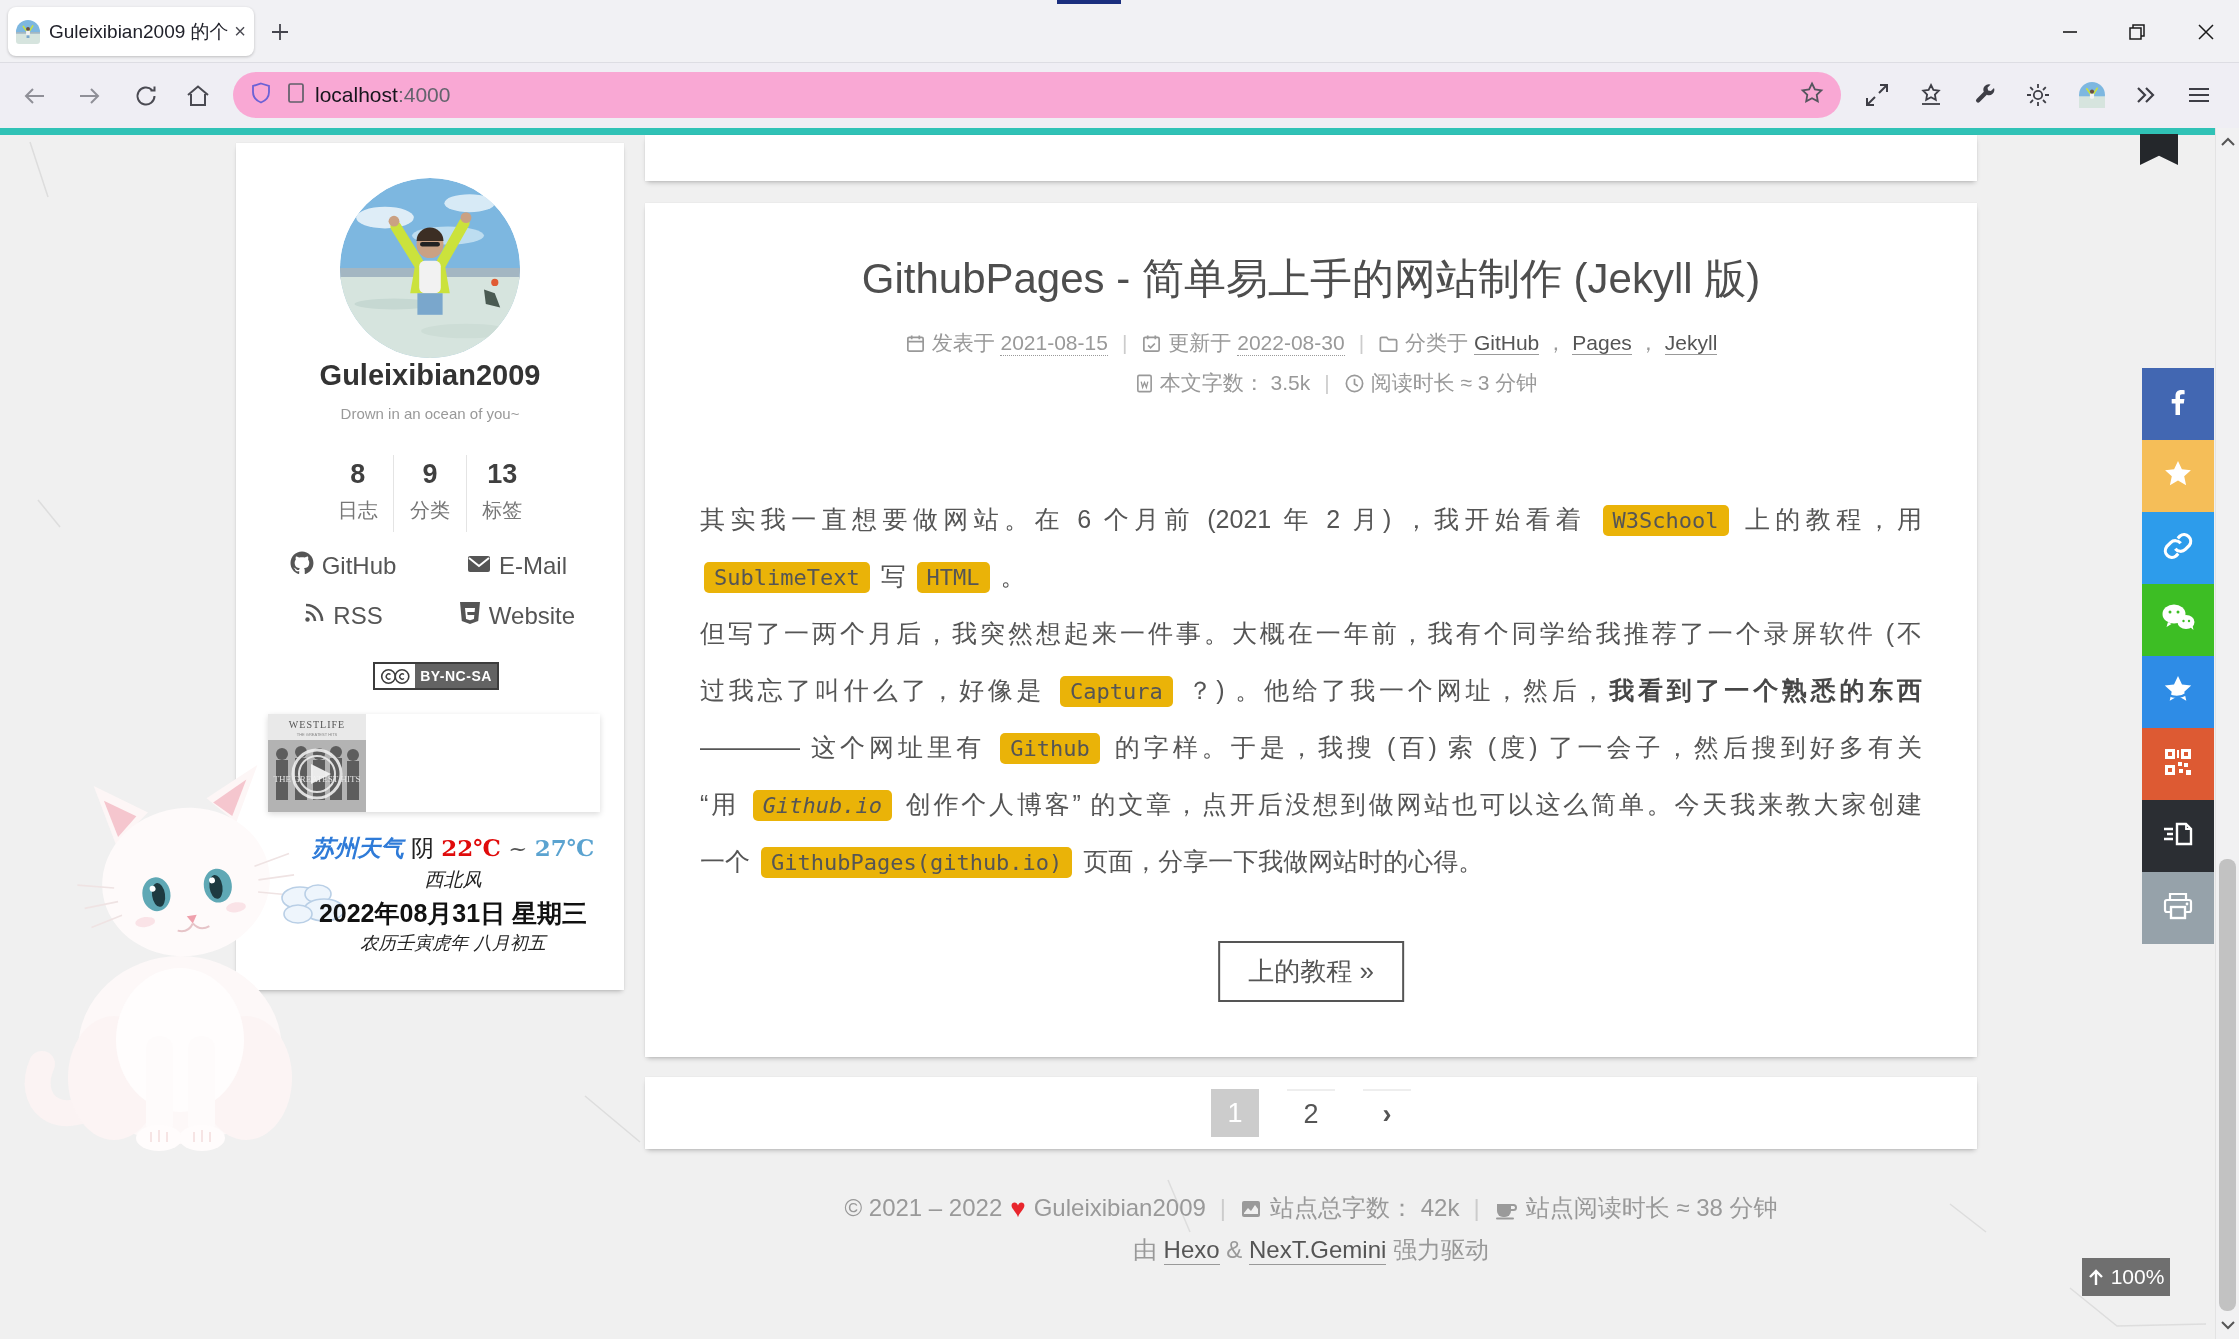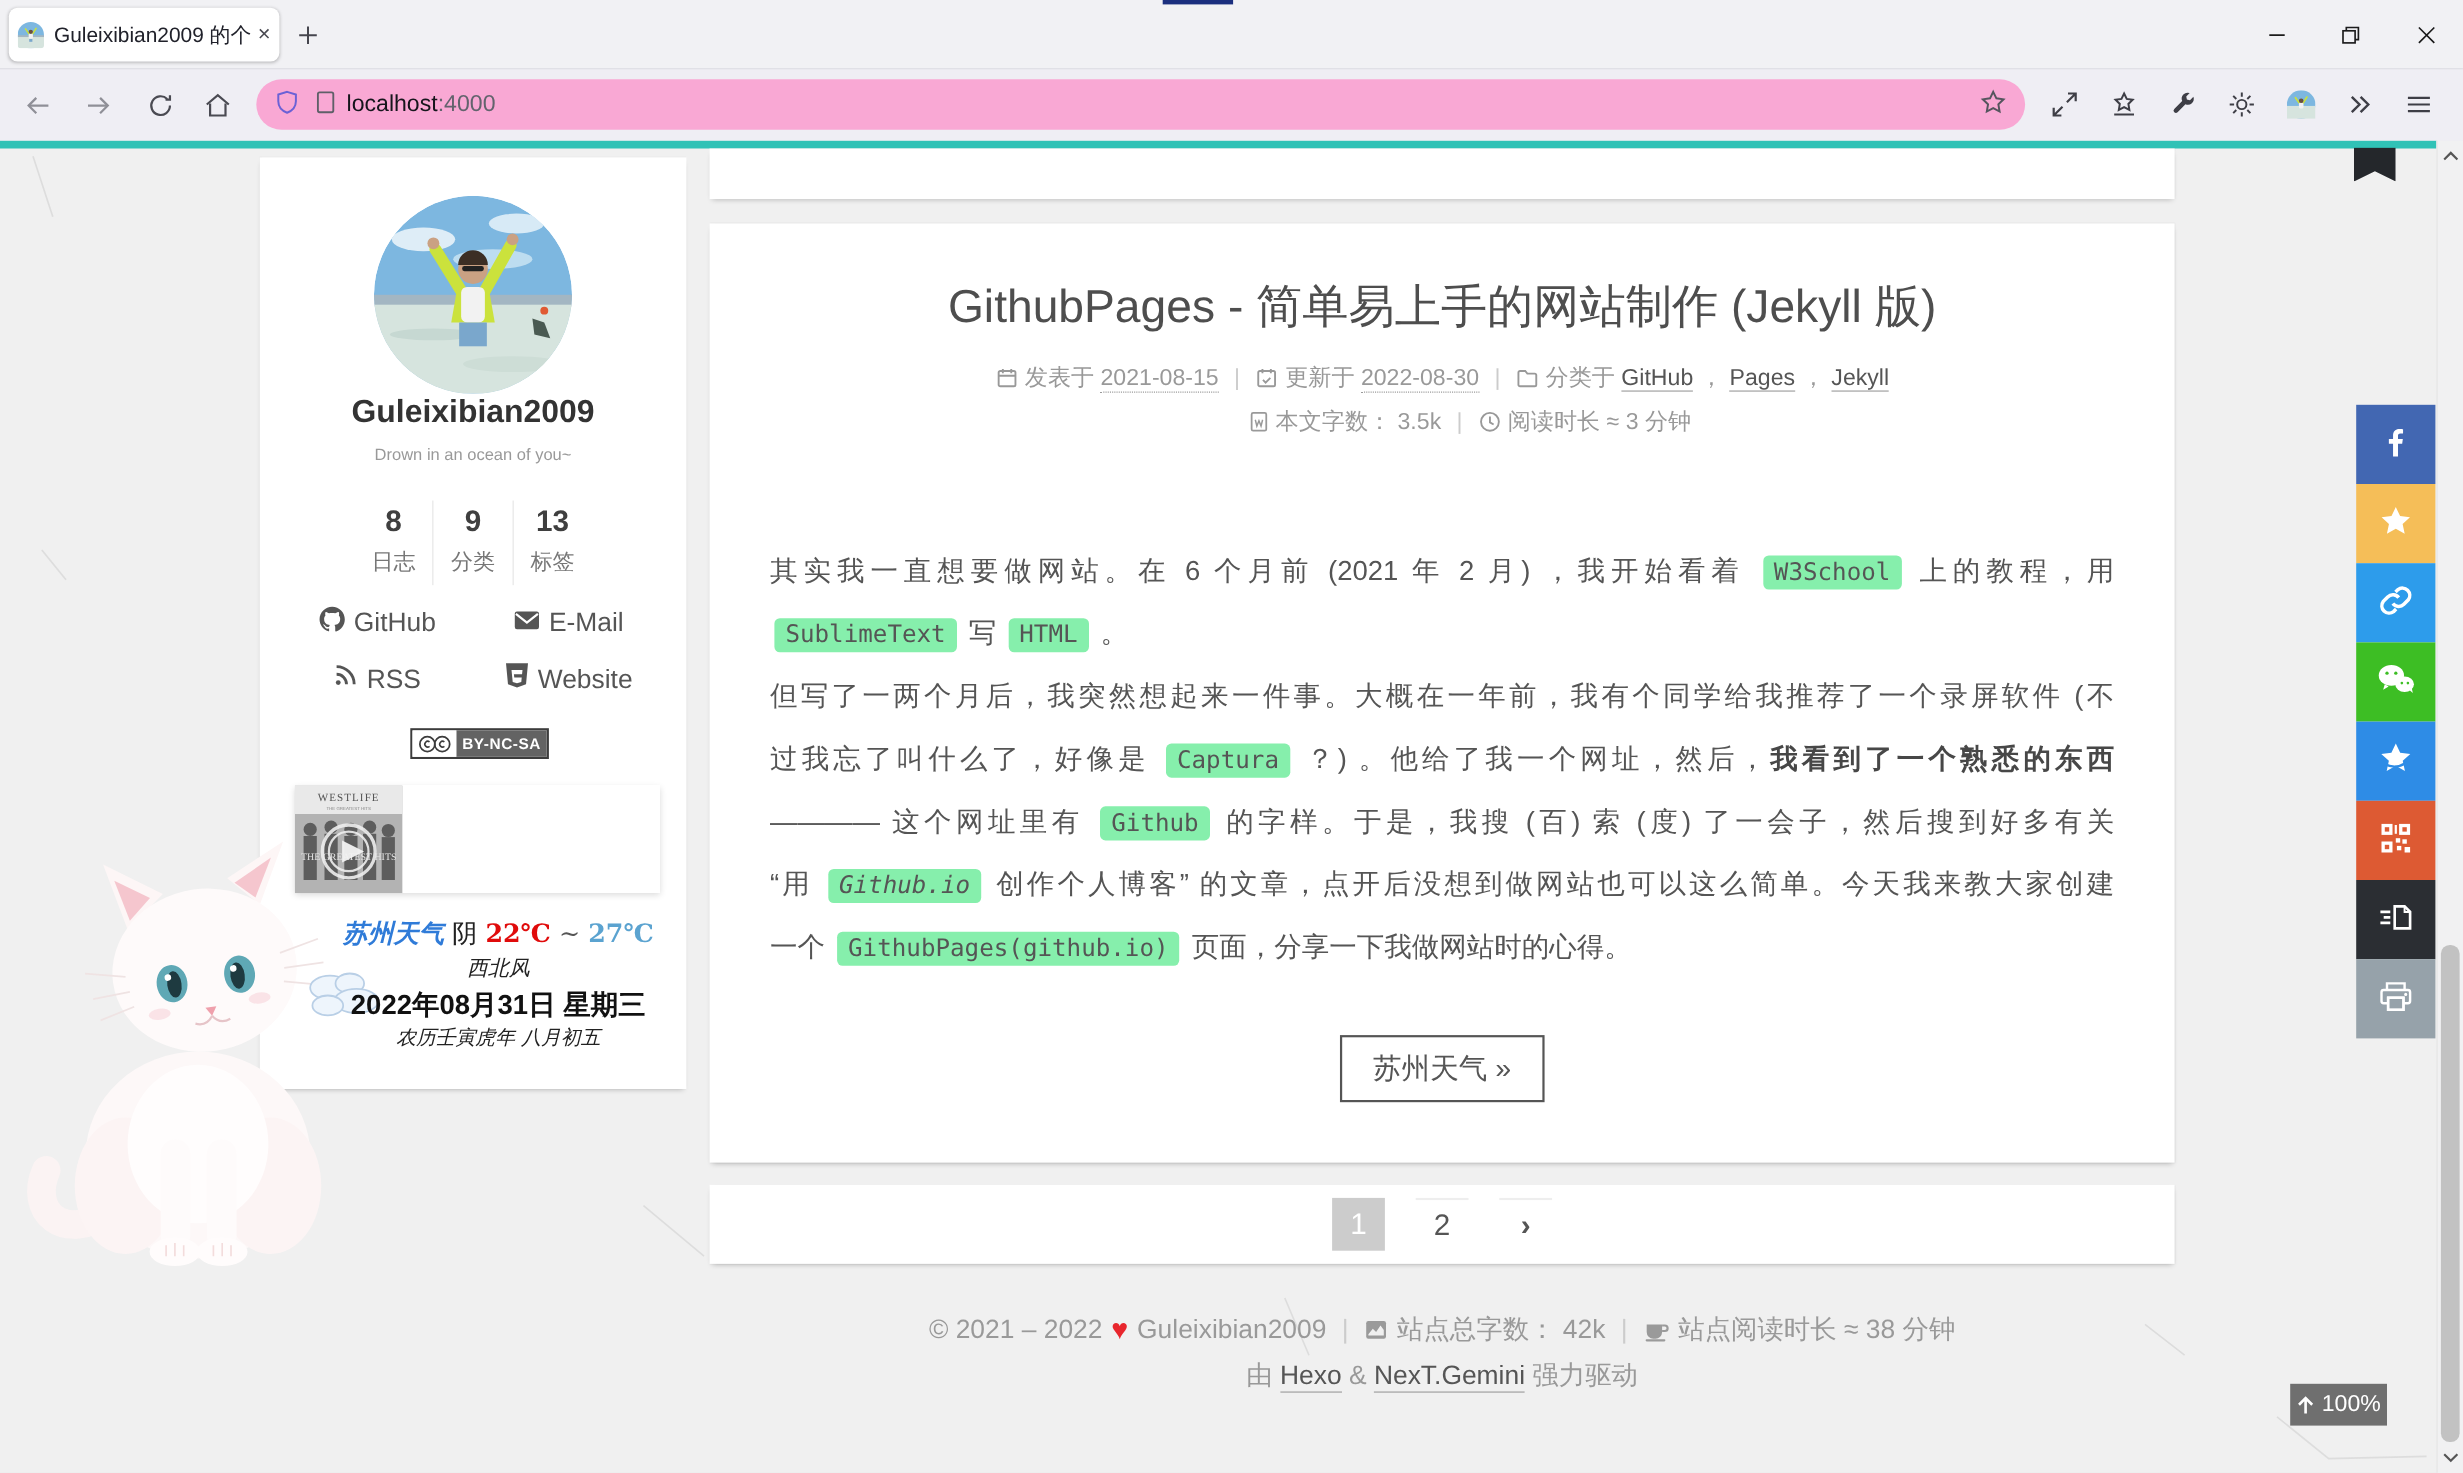--- a/index.html
+++ b/index.html
@@ -76,21 +76,21 @@
   .meta1{top:126px;}
   .meta2{top:166px;padding-left:25px;}
   .meta .sep{color:#ccc;padding:0 14px;}
   .meta .dotted{border-bottom:1px dotted #9a9a9a;padding-bottom:1px;}
   .meta a.cat{color:#555;text-decoration:none;border-bottom:1px solid #999;}
   .meta .comma{color:#999;padding:0 6px;}
   .micon{vertical-align:-4px;margin-right:6px;}
   .postbody{position:absolute;left:55px;top:288px;width:1222px;}
   .bodyline{font-size:25px;color:#555;height:57px;line-height:57px;white-space:nowrap;}
   .bodyline.just{text-align:justify;text-align-last:justify;white-space:normal;height:57px;overflow:hidden;}
-  .seg-code,.seg-code-italic{font-family:"DejaVu Sans Mono","Liberation Mono",monospace;background:#86efac;border-radius:5px;
+  .seg-code,.seg-code-italic{font-family:"DejaVu Sans Mono","Liberation Mono",monospace;background:#eab308;border-radius:5px;
     padding:3px 10px;font-size:22px;color:#555;margin:0 4px;}
   .seg-code-italic{font-style:italic;}
   .seg-bold{font-weight:bold;color:#474747;}
   .readmore{position:absolute;left:50%;top:738px;transform:translateX(-50%);border:2px solid #555;background:#fff;
     font-size:26px;color:#555;padding:11px 28px;white-space:nowrap;cursor:pointer;font-family:inherit;}
 
   
   .pg{width:48px;height:48px;display:flex;align-items:center;justify-content:center;font-size:27px;color:#555;box-sizing:border-box;}
   .pg.active{background:#ccc;color:#fff;}
   .pg.bordered{border-top:2px solid #eee;}
@@ -458,21 +458,21 @@
     <div class="postbody" id="postbody">
         <div class="bodyline just"><span>其实我一直想要做网站。在 6 个月前 (2021 年 2 月) ，我开始看着 </span><span class="seg-code">W3School</span><span> 上的教程，用</span></div>
         <div class="bodyline"><span class="seg-code">SublimeText</span><span> 写 </span><span class="seg-code">HTML</span><span> 。</span></div>
         <div class="bodyline just"><span>但写了一两个月后，我突然想起来一件事。大概在一年前，我有个同学给我推荐了一个录屏软件 (不</span></div>
         <div class="bodyline just"><span>过我忘了叫什么了，好像是 </span><span class="seg-code">Captura</span><span> ？) 。他给了我一个网址，然后，</span><span class="seg-bold">我看到了一个熟悉的东西</span></div>
         <div class="bodyline just"><span>———— 这个网址里有 </span><span class="seg-code">Github</span><span> 的字样。于是，我搜 (百) 索 (度) 了一会子，然后搜到好多有关</span></div>
         <div class="bodyline just"><span>“用 </span><span class="seg-code-italic">Github.io</span><span> 创作个人博客” 的文章，点开后没想到做网站也可以这么简单。今天我来教大家创建</span></div>
         <div class="bodyline"><span>一个 </span><span class="seg-code">GithubPages(github.io)</span><span> 页面，分享一下我做网站时的心得。</span></div>
       </div>
 
-    <button class="readmore">苏州天气 »</button>
+    <button class="readmore">上的教程 »</button>
   </div>
 
   <div class="card pagination-card" id="pagination">
       <a href="#" class="pg active" style="text-decoration: none;">1</a>
       <a href="#" class="pg bordered" style="text-decoration: none;">2</a>
       <a href="#" class="pg bordered" style="text-decoration: none; font-weight: bold;">›</a>
     </div>
 
   <div class="footer-line f1">
     <span>© 2021 – 2022</span><span class="heart">♥</span><span>Guleixibian2009</span><span class="sep">|</span><svg class="ficon" width="22" height="22" viewBox="0 0 22 22">

